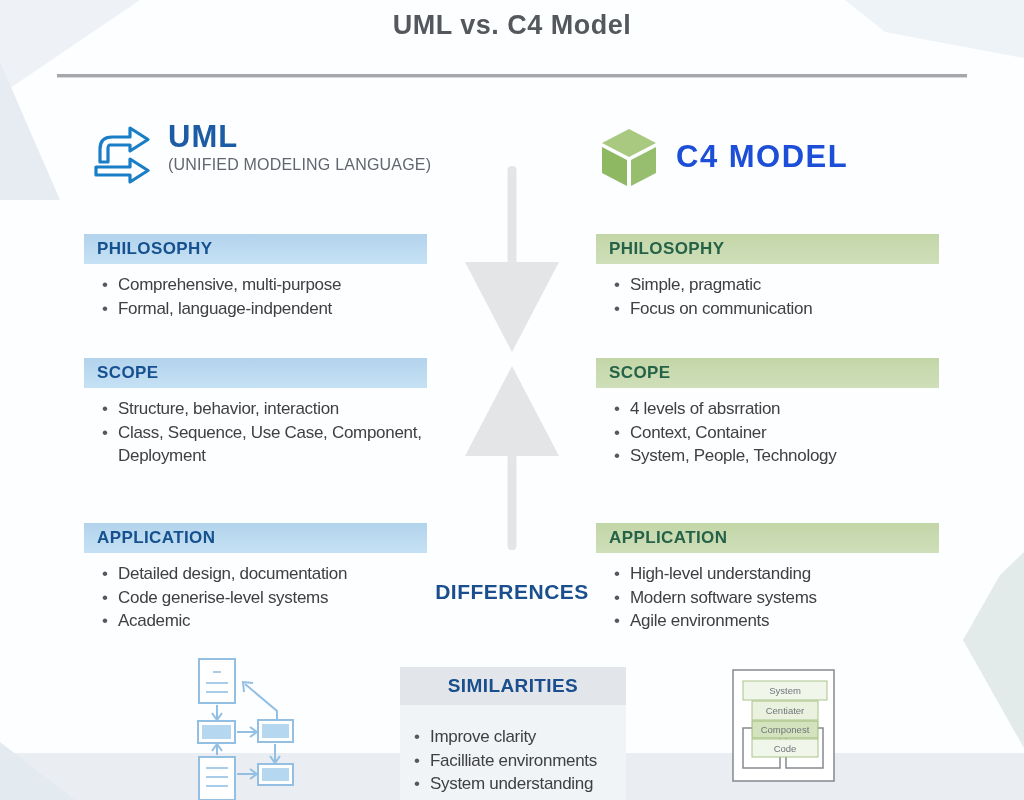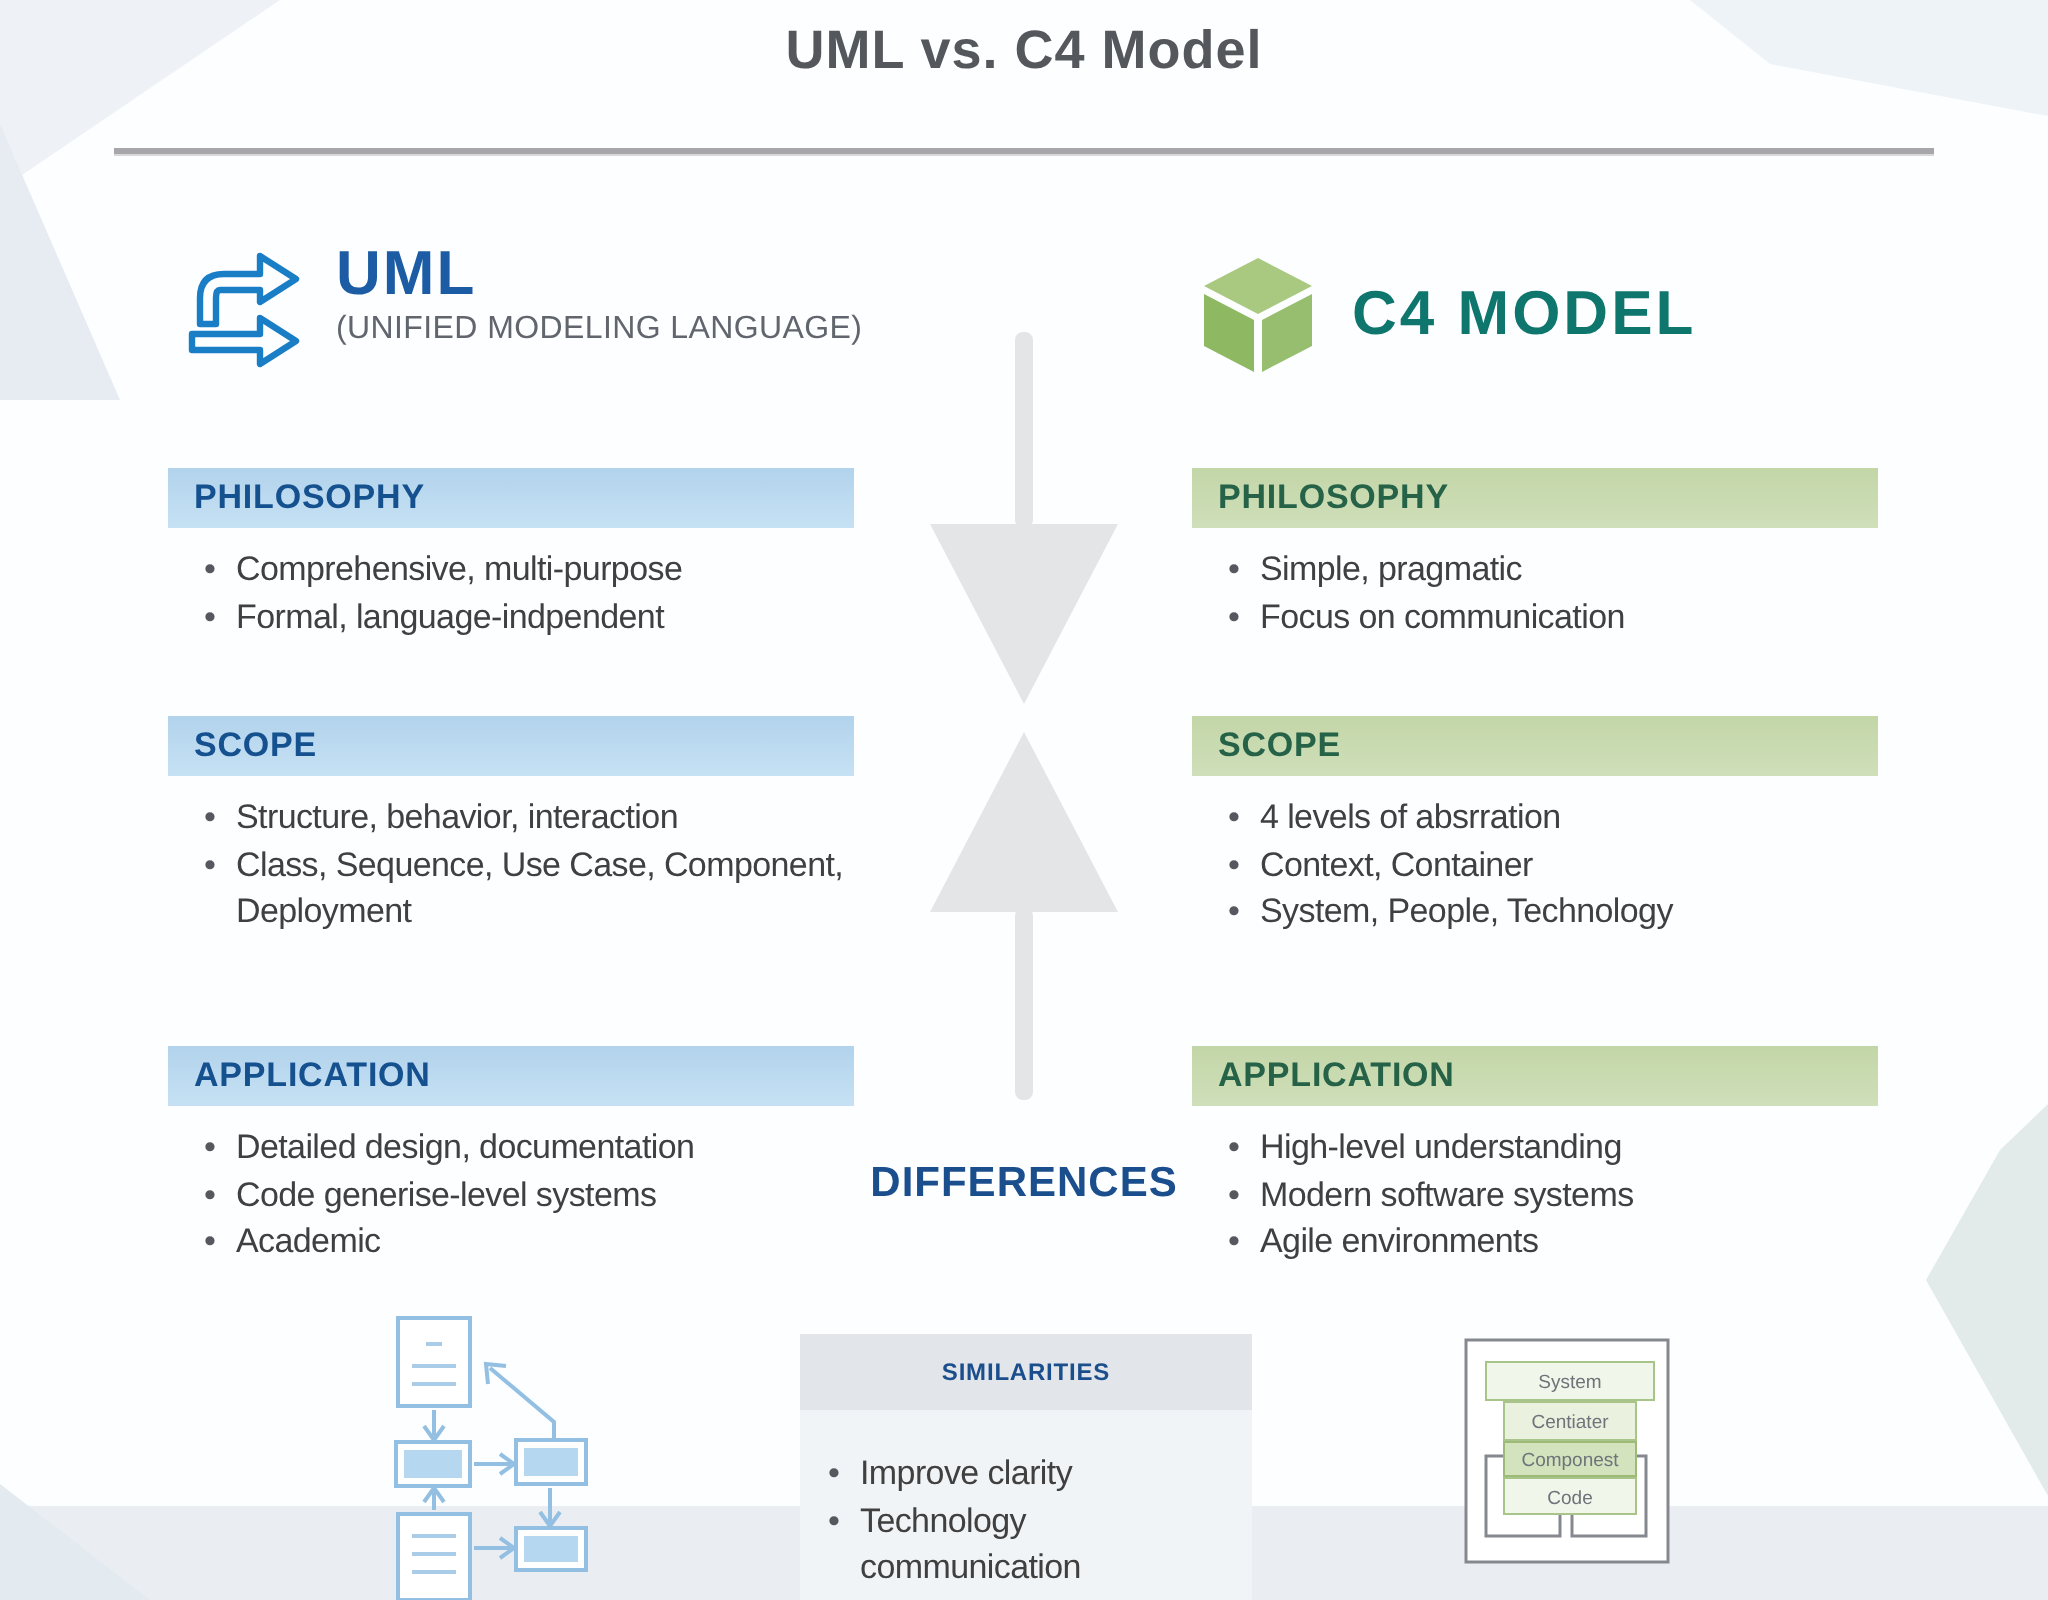--- a/index.html
+++ b/index.html
@@ -16,21 +16,21 @@
   .divider {
     position:absolute; left:57px; top:74px; width:910px; height:3px;
     background:#a7a7ab; box-shadow:0 1px 0 #d8d8db;
   }
 
   .brand { position:absolute; display:flex; align-items:center; gap:17px; }
   .brand-uml { left:93px; top:122px; align-items:flex-start; }
   .brand-c4  { left:599px; top:126px; }
   .brand-name { font-size:31px; font-weight:bold; letter-spacing:1px; line-height:30px; }
   .brand-uml .brand-name { color:#1c5ca4; }
-  .brand-c4  .brand-name { color:#0f766e; letter-spacing:1.5px; }
+  .brand-c4  .brand-name { color:#1d4ed8; letter-spacing:1.5px; }
   .brand-sub { font-size:16px; color:#61666e; margin-top:4px; letter-spacing:0.2px; }
 
   .section { position:absolute; width:343px; }
   .col-left  { left:84px; }
   .col-right { left:596px; }
   .row-1 { top:234px; }
   .row-2 { top:358px; }
   .row-3 { top:523px; }
   .sec-bar {
     height:30px; display:flex; align-items:center; padding-left:13px;
@@ -47,21 +47,21 @@
 
   .center-arrows { position:absolute; left:455px; top:166px; }
   .differences {
     position:absolute; left:412px; top:580px; width:200px; text-align:center;
     font-size:21px; font-weight:bold; color:#1b4e8d; letter-spacing:0.5px;
   }
 
   .sim-box { position:absolute; left:400px; top:667px; width:226px; }
   .sim-header {
     height:38px; background:#e2e6ea; display:flex; align-items:center; justify-content:center;
-    color:#1b4e8d; font-weight:bold; font-size:12px; letter-spacing:0.4px;
+    color:#1b4e8d; font-weight:bold; font-size:19px; letter-spacing:0.4px;
   }
   .sim-body { background:#f1f4f7; padding:20px 6px 14px 0; }
   .sim-body .sec-list { margin:0; padding-left:30px; }
 
   .mini-uml { position:absolute; left:185px; top:650px; }
   .mini-c4  { position:absolute; left:730px; top:663px; }
   .mini-c4 text { font-size:9.5px; fill:#6f747a; font-family:"Liberation Sans", sans-serif; }
 </style>
 </head>
 <body>
@@ -155,21 +155,21 @@
       <rect x="52.5" y="288" width="9" height="96" rx="4"></rect>
     </g>
   </svg>
   <div class="differences">DIFFERENCES</div>
 
   <div class="sim-box">
     <div class="sim-header">SIMILARITIES</div>
     <div class="sim-body">
       <ul class="sec-list">
         <li>Improve clarity</li>
-        <li>Technology communication</li>
+        <li>Facilliate environments</li>
         <li>System understanding</li>
       </ul>
     </div>
   </div>
 
   <svg class="mini-uml" width="130" height="150" viewBox="0 0 130 150">
     <g fill="#ffffff" stroke="#92bfe2" stroke-width="2">
       <rect x="14" y="9" width="36" height="44"></rect>
       <rect x="13" y="71" width="37" height="22"></rect>
       <rect x="73" y="70" width="35" height="22"></rect>

